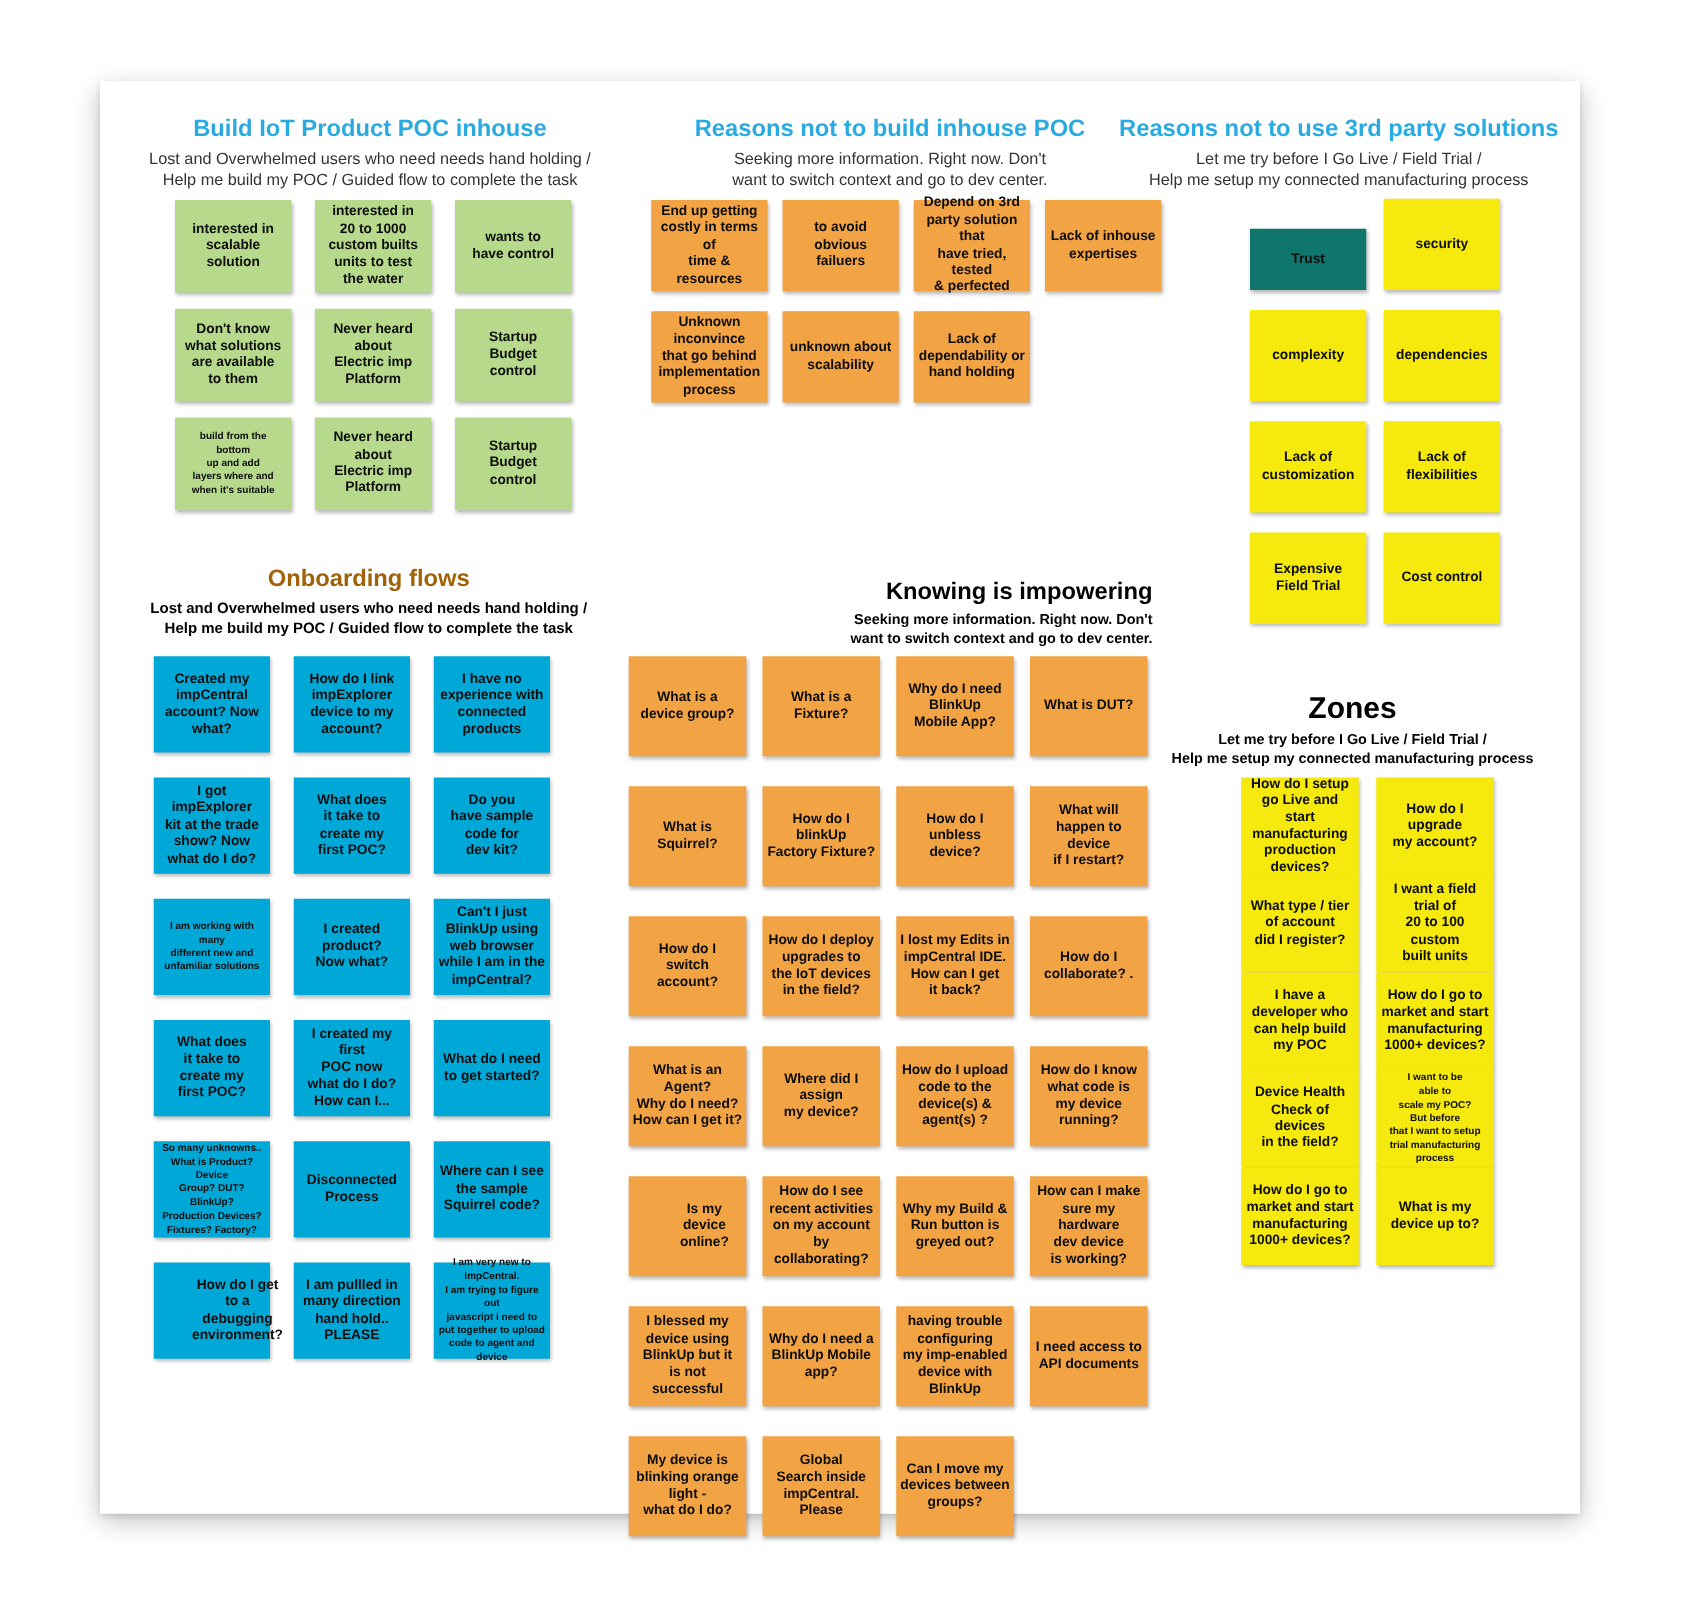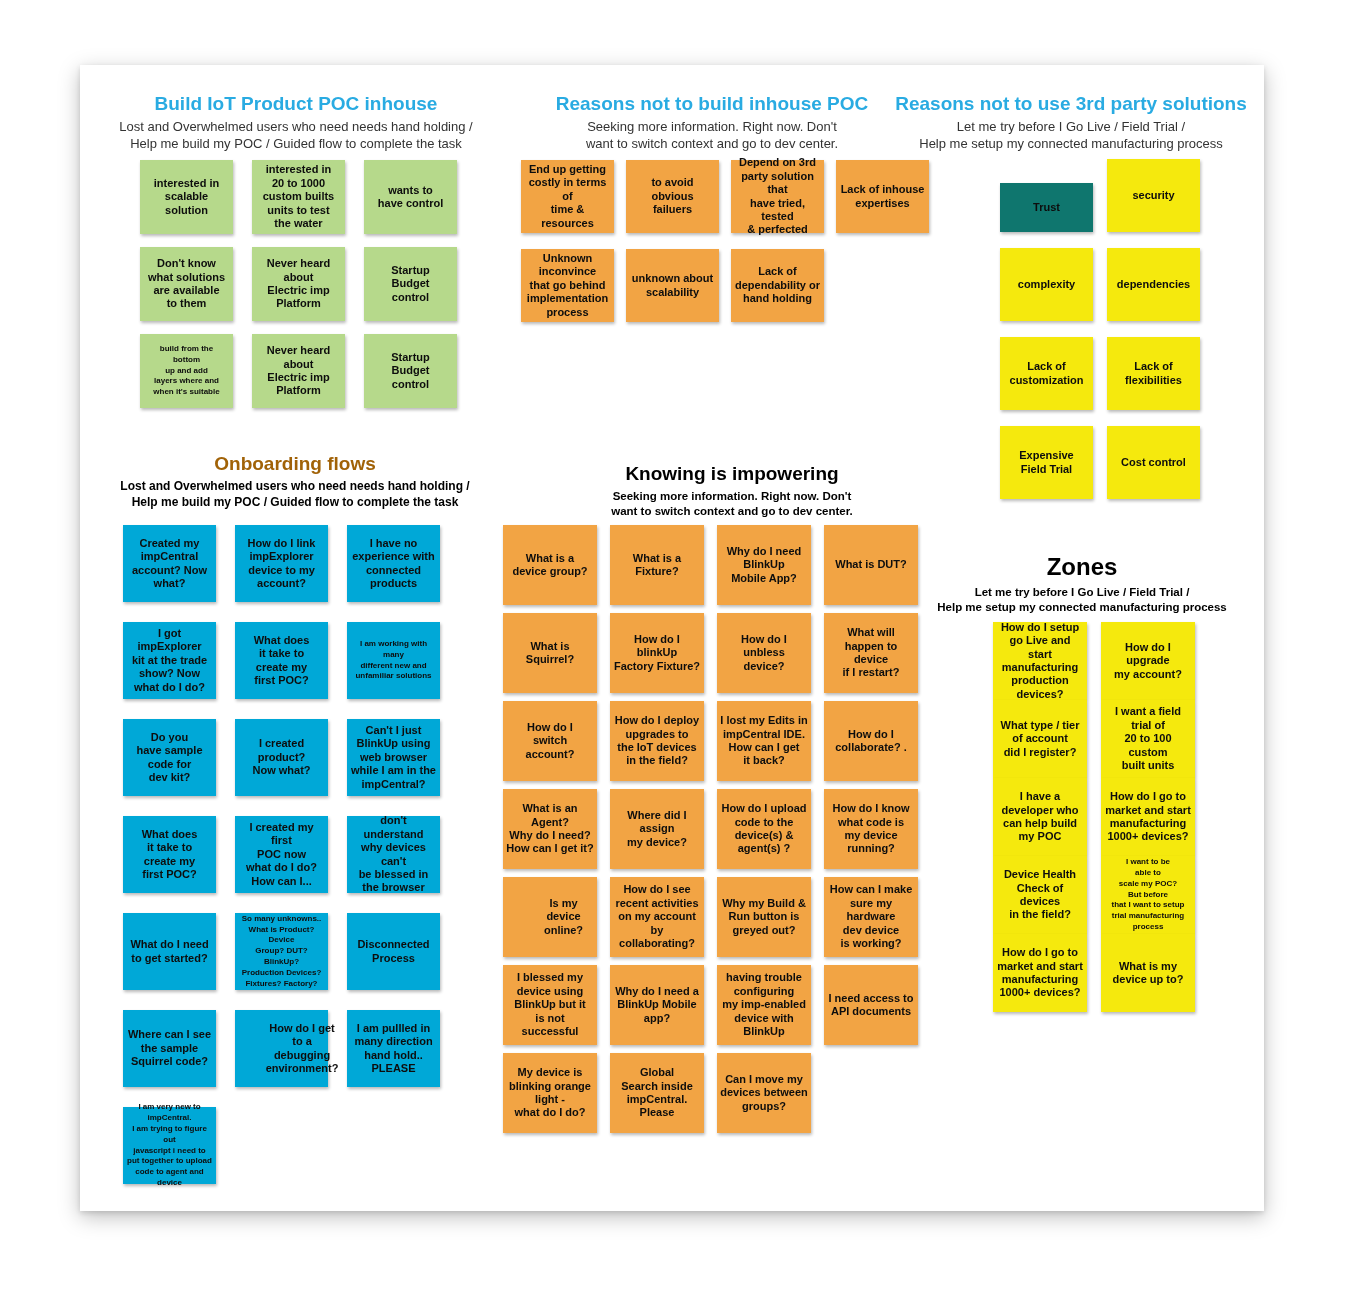--- a/index.html
+++ b/index.html
@@ -18,33 +18,33 @@
   .hdr .title{margin:0;font-weight:bold;letter-spacing:0;}
   .hdr .subtitle{margin:4px 0 0;white-space:pre-line;}
   
   .hdr-1{left:6px;top:28px;width:420px;}
   .hdr-2{left:422px;top:28px;width:420px;}
   .hdr-3{left:781px;top:28px;width:420px;}
   .hdr-1 .title,.hdr-2 .title,.hdr-3 .title{font-size:19px;}
   .hdr-1 .subtitle,.hdr-2 .subtitle,.hdr-3 .subtitle{font-size:13px;color:#333;line-height:1.3;font-weight:normal;}
   
   .hdr-4{left:5px;top:388px;width:420px;}
-  .hdr-5{left:442px;top:398px;width:420px;}
+  .hdr-5{left:422px;top:398px;width:420px;text-align:right;}
   .hdr-6{left:822px;top:488px;width:360px;}
   .hdr-4 .title,.hdr-5 .title{font-size:19px;}
   .hdr-6 .title{font-size:24px;}
   .hdr-4 .subtitle{font-size:12px;font-weight:bold;color:#000;line-height:1.3;}
   .hdr-5 .subtitle,.hdr-6 .subtitle{font-size:11.5px;font-weight:bold;color:#000;line-height:1.3;}
   
   .grid{position:absolute;display:grid;}
   .grid-1{left:60px;top:95px;grid-template-columns:repeat(3,93px);grid-auto-rows:74px;gap:13px 19px;}
   .grid-2{left:441px;top:95px;grid-template-columns:repeat(4,93px);grid-auto-rows:73px;gap:16px 12px;}
   .grid-3{left:920px;top:94px;grid-template-columns:repeat(2,93px);grid-auto-rows:73px;gap:16px 14px;}
   .grid-4{left:43px;top:460px;grid-template-columns:repeat(3,93px);grid-auto-rows:77px;gap:20px 19px;}
-  .grid-5{left:423px;top:460px;grid-template-columns:repeat(4,94px);grid-auto-rows:80px;gap:8px 13px;}
+  .grid-5{left:423px;top:460px;grid-template-columns:repeat(4,94px);grid-auto-rows:80px;gap:24px 13px;}
   .grid-6{left:913px;top:557px;grid-template-columns:repeat(2,94px);grid-auto-rows:78px;gap:0 14px;}
   .note{
     display:flex;align-items:center;justify-content:center;
     text-align:center;font-weight:bold;font-size:11px;line-height:1.22;
     color:#0d0d0d;padding:2px 3px;box-sizing:border-box;white-space:pre-line;
     box-shadow:1px 2px 3px rgba(0,0,0,.28);
   }
   .note.small{font-size:8px;line-height:1.35;}
 </style>
 </head>
@@ -168,47 +168,43 @@
 products</div>
         <div class="note" style="background: rgb(0, 168, 215);">I got
 impExplorer
 kit at the trade
 show? Now
 what do I do?</div>
         <div class="note" style="background: rgb(0, 168, 215);">What does
 it take to
 create my
 first POC?</div>
-        <div class="note small" style="background: rgb(0, 168, 215);">I am working with many
-different new and
-unfamiliar solutions</div>
         <div class="note" style="background: rgb(0, 168, 215);">Do you
 have sample
 code for
 dev kit?</div>
+        <div class="note small" style="background: rgb(0, 168, 215);">I am working with many
+different new and
+unfamiliar solutions</div>
         <div class="note" style="background: rgb(0, 168, 215);">I created
 product?
 Now what?</div>
         <div class="note" style="background: rgb(0, 168, 215);">Can't I just
 BlinkUp using
 web browser
 while I am in the
 impCentral?</div>
         <div class="note" style="background: rgb(0, 168, 215);">What does
 it take to
 create my
 first POC?</div>
         <div class="note" style="background: rgb(0, 168, 215);">I created my first
 POC now
 what do I do?
 How can I...</div>
-        <div class="note" style="background: rgb(0, 168, 215);">don't understand
-why devices can't
-be blessed in
-the browser</div>
         <div class="note" style="background: rgb(0, 168, 215);">What do I need
 to get started?</div>
         <div class="note small" style="background: rgb(0, 168, 215);">So many unknowns..
 What is Product? Device
 Group? DUT? BlinkUp?
 Production Devices?
 Fixtures? Factory?</div>
         <div class="note" style="background: rgb(0, 168, 215);">Disconnected
 Process</div>
         <div class="note" style="background: rgb(0, 168, 215);">Where can I see

